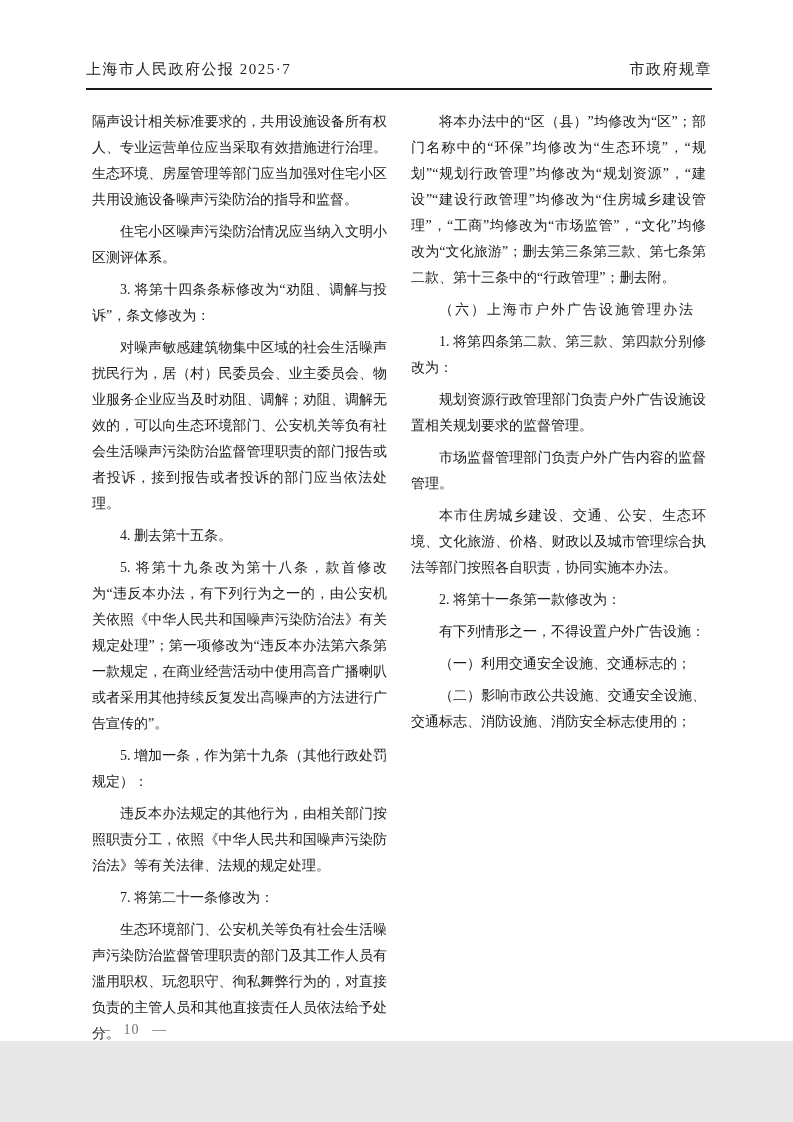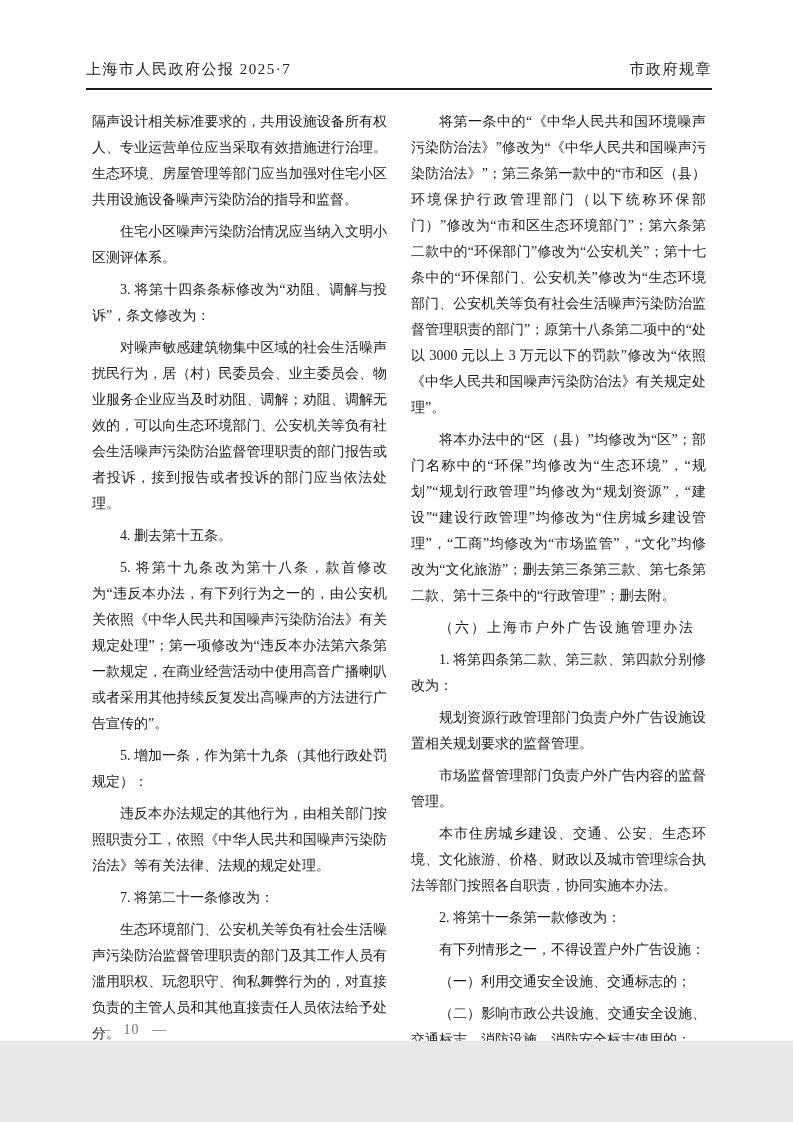--- a/index.html
+++ b/index.html
@@ -92,21 +92,20 @@
         <p class="para indent">对噪声敏感建筑物集中区域的社会生活噪声扰民行为，居（村）民委员会、业主委员会、物业服务企业应当及时劝阻、调解；劝阻、调解无效的，可以向生态环境部门、公安机关等负有社会生活噪声污染防治监督管理职责的部门报告或者投诉，接到报告或者投诉的部门应当依法处理。</p>
         <p class="para indent">4. 删去第十五条。</p>
         <p class="para indent">5. 将第十九条改为第十八条，款首修改为“违反本办法，有下列行为之一的，由公安机关依照《中华人民共和国噪声污染防治法》有关规定处理”；第一项修改为“违反本办法第六条第一款规定，在商业经营活动中使用高音广播喇叭或者采用其他持续反复发出高噪声的方法进行广告宣传的”。</p>
         <p class="para indent">5. 增加一条，作为第十九条（其他行政处罚规定）：</p>
         <p class="para indent">违反本办法规定的其他行为，由相关部门按照职责分工，依照《中华人民共和国噪声污染防治法》等有关法律、法规的规定处理。</p>
         <p class="para indent">7. 将第二十一条修改为：</p>
         <p class="para indent">生态环境部门、公安机关等负有社会生活噪声污染防治监督管理职责的部门及其工作人员有滥用职权、玩忽职守、徇私舞弊行为的，对直接负责的主管人员和其他直接责任人员依法给予处分。</p>
         <p class="para indent">8. 其他修改：</p>
       </div>
     <div class="column">
-        <p class="para indent">将第一条中的“《中华人民共和国环境噪声污染防治法》”修改为“《中华人民共和国噪声污染防治法》”；第三条第一款中的“市和区（县）环境保护行政管理部门（以下统称环保部门）”修改为“市和区生态环境部门”；第六条第二款中的“环保部门”修改为“公安机关”；第十七条中的“环保部门、公安机关”修改为“生态环境部门、公安机关等负有社会生活噪声污染防治监督管理职责的部门”；原第十八条第二项中的“处以 3000 元以上 3 万元以下的罚款”修改为“依照《中华人民共和国噪声污染防治法》有关规定处理”。</p>
         <p class="para indent">将本办法中的“区（县）”均修改为“区”；部门名称中的“环保”均修改为“生态环境”，“规划”“规划行政管理”均修改为“规划资源”，“建设”“建设行政管理”均修改为“住房城乡建设管理”，“工商”均修改为“市场监管”，“文化”均修改为“文化旅游”；删去第三条第三款、第七条第二款、第十三条中的“行政管理”；删去附。</p>
         <p class="para indent kaiti">（六）上海市户外广告设施管理办法</p>
         <p class="para indent">1. 将第四条第二款、第三款、第四款分别修改为：</p>
         <p class="para indent">规划资源行政管理部门负责户外广告设施设置相关规划要求的监督管理。</p>
         <p class="para indent">市场监督管理部门负责户外广告内容的监督管理。</p>
         <p class="para indent">本市住房城乡建设、交通、公安、生态环境、文化旅游、价格、财政以及城市管理综合执法等部门按照各自职责，协同实施本办法。</p>
         <p class="para indent">2. 将第十一条第一款修改为：</p>
         <p class="para indent">有下列情形之一，不得设置户外广告设施：</p>
         <p class="para indent">（一）利用交通安全设施、交通标志的；</p>
         <p class="para indent">（二）影响市政公共设施、交通安全设施、交通标志、消防设施、消防安全标志使用的；</p>

